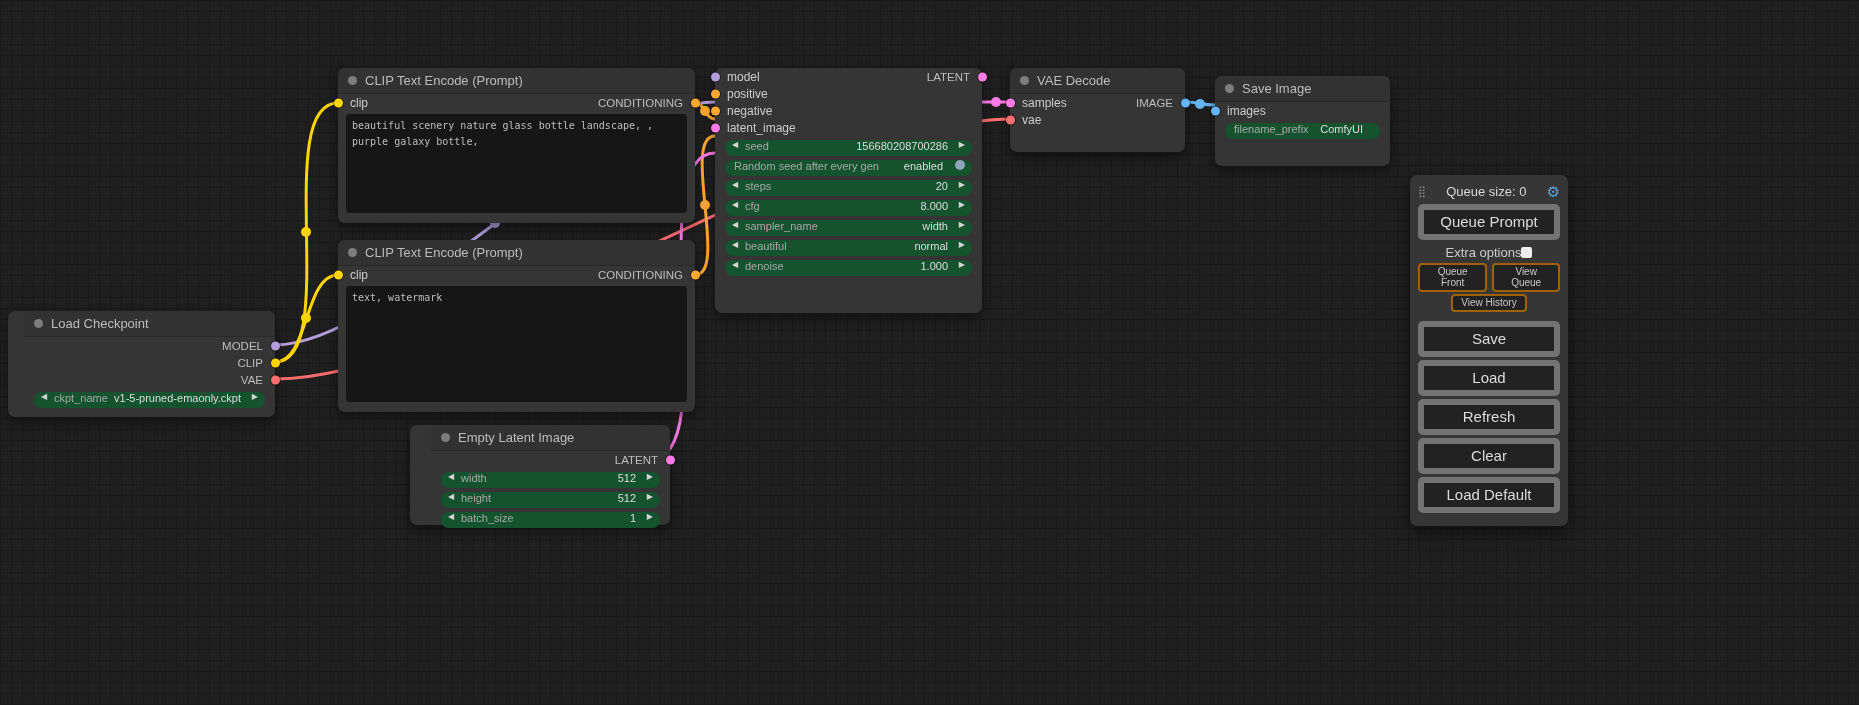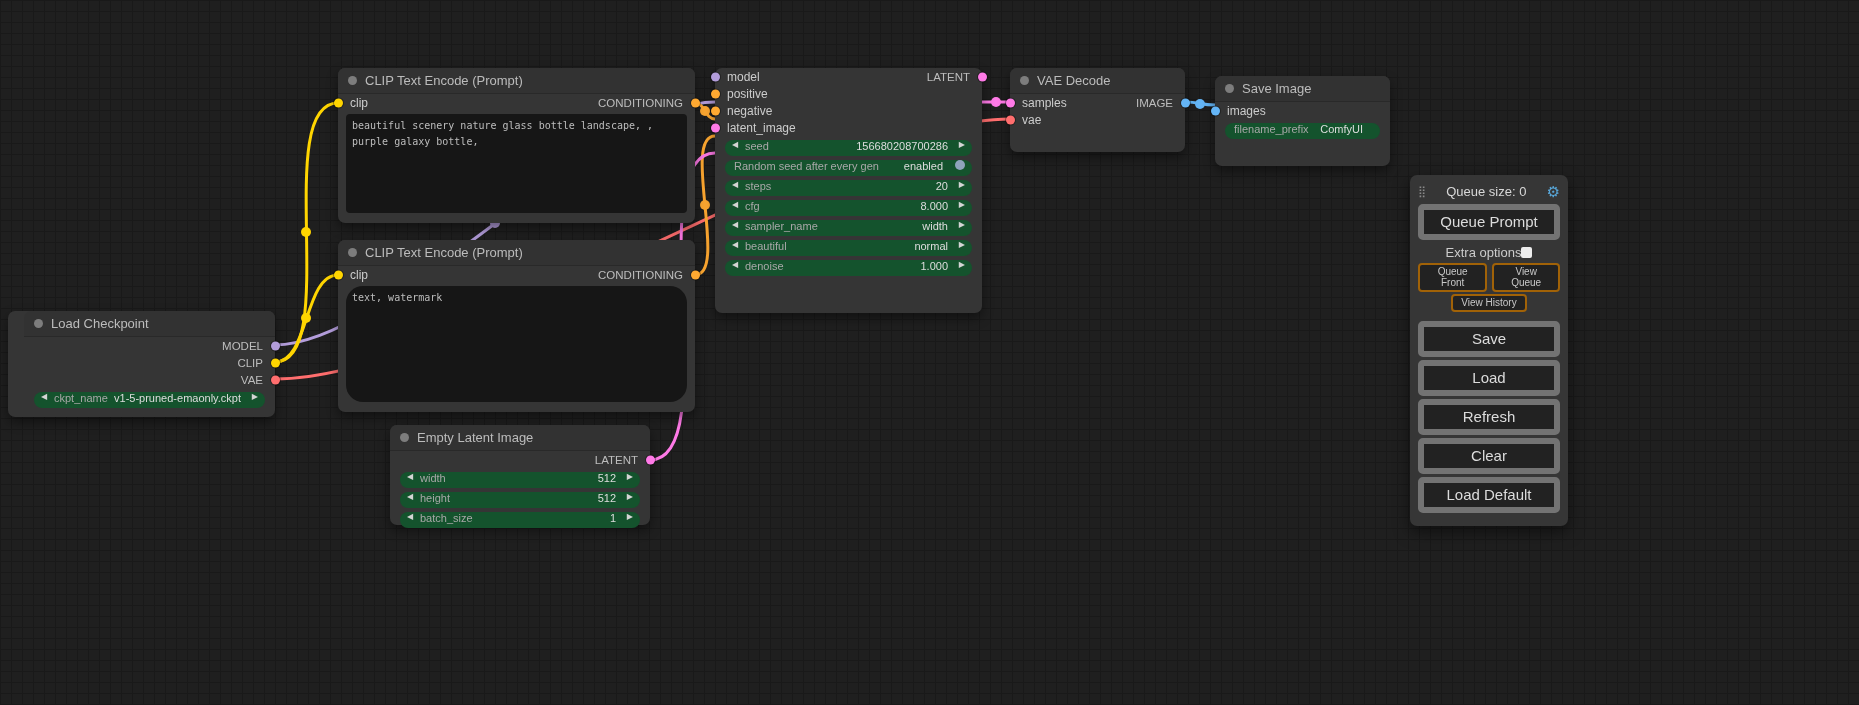--- a/index.html
+++ b/index.html
@@ -151,24 +151,24 @@
     <div class="node-title">
       <span class="collapse-dot"></span>
       <span>CLIP Text Encode (Prompt)</span>
     </div>
     <div class="srow">
       <span class="dot in" style="background: rgb(255, 213, 0);"></span>
       <span class="in-label">clip</span>
       <span class="out-label">CONDITIONING</span>
       <span class="dot out" style="background: rgb(255, 169, 49);"></span>
     </div>
-    <div class="prompt" style="height:116px;border-radius:17px;">text, watermark</div>
-  </div>
-
-  <div class="node" style="left:390px; top:425px; width:260px; height:100px;">
+    <div class="prompt" style="height:116px;">text, watermark</div>
+  </div>
+
+  <div class="node" style="left:410px; top:425px; width:260px; height:100px;padding-left:21px;">
     <div class="node-title">
       <span class="collapse-dot"></span>
       <span>Empty Latent Image</span>
     </div>
     <div class="srow">
       <span class="out-label">LATENT</span>
       <span class="dot out" style="background: rgb(255, 122, 231);"></span>
     </div>
     <div class="widget">
       <span class="warr">◀</span>

